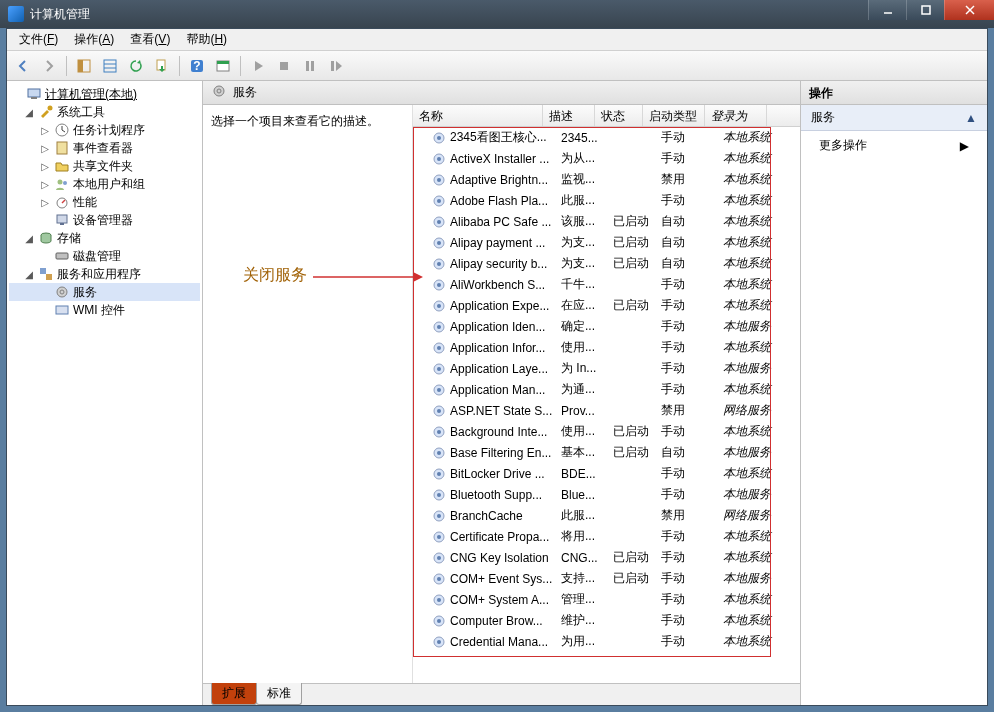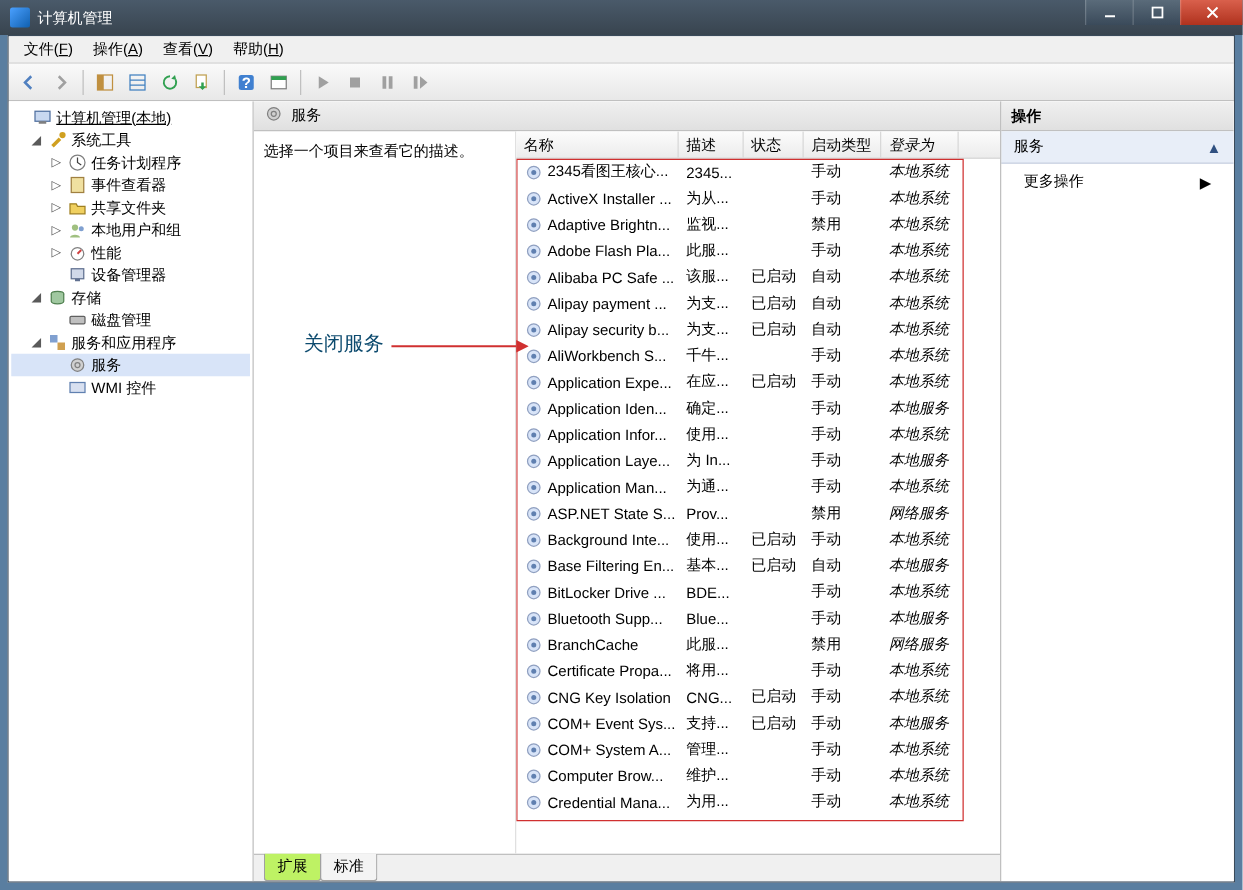--- a/index.html
+++ b/index.html
@@ -52,42 +52,42 @@
 
 
 .list-header { display:flex; position:sticky; top:0; background:linear-gradient(to bottom,#fcfcfc,#ececec); border-bottom:1px solid #d0d0d0; height:22px;}
 .col { border-right:1px solid #d8d8d8; padding:3px 6px; overflow:hidden; white-space:nowrap; text-overflow:ellipsis;}
 .col-name { width: 130px; }
 .col-desc { width: 52px; }
 .col-status { width: 48px; }
 .col-start { width: 62px; }
 .col-logon { width: 62px; font-style: italic; }
 
-.list-body { display:flex; flex-direction:column; }
+.list-body { display:flex; flex-direction:column;padding-left:12px; }
 .list-row { display:flex; height:21px; align-items:center; }
 .list-row .col { border-right:none; }
 .svc-icon { width:16px; height:16px; margin-right:3px; display:inline-flex; align-items:center; justify-content:center; flex-shrink:0;}
 .list-row .col-name { display:flex; align-items:center; }
 
 
 .red-box { position:absolute; border:1px solid #d03030; pointer-events:none; }
 
 
 .tab-strip { height:22px; display:flex; align-items:flex-end; padding-left:8px; border-top:1px solid #c0c0c0; background:#f0f0f0;}
-.tab { padding:2px 10px; border:1px solid #a0a0a0; border-top:none; background:#bef264; margin-right:-1px; font-size:12px; border-radius:0 0 3px 3px;}
+.tab { padding:2px 10px; border:1px solid #a0a0a0; border-top:none; background:#c2410c; margin-right:-1px; font-size:12px; border-radius:0 0 3px 3px;}
 .tab.inactive { background:#f4f4f4; }
 
 
 .actions-panel { width:186px; background:#fff; display:flex; flex-direction:column;}
 .actions-header { height:24px; background:linear-gradient(to bottom,#f0f0f0,#e0e0e0); border-bottom:1px solid #c0c0c0; padding:4px 8px; font-weight:bold;}
 .actions-group { padding:4px 10px; background:#e8eef8; border-bottom:1px solid #c8d0e0; display:flex; justify-content:space-between; align-items:center;}
 .actions-item { padding:6px 18px; display:flex; justify-content:space-between; align-items:center;}
 
 
-.annotation { position:absolute; color:#0c4a6e; font-size:16px; pointer-events:none;}
+.annotation { position:absolute; color:#a16207; font-size:16px; pointer-events:none;}
 .arrow-svg { position:absolute; pointer-events:none; }
 
 
 .ic-gear circle { fill:#d0d0d0; stroke:#808080; }
 </style>
 </head>
 <body>
 
 <div class="titlebar">
   <div class="app-icon"></div>

